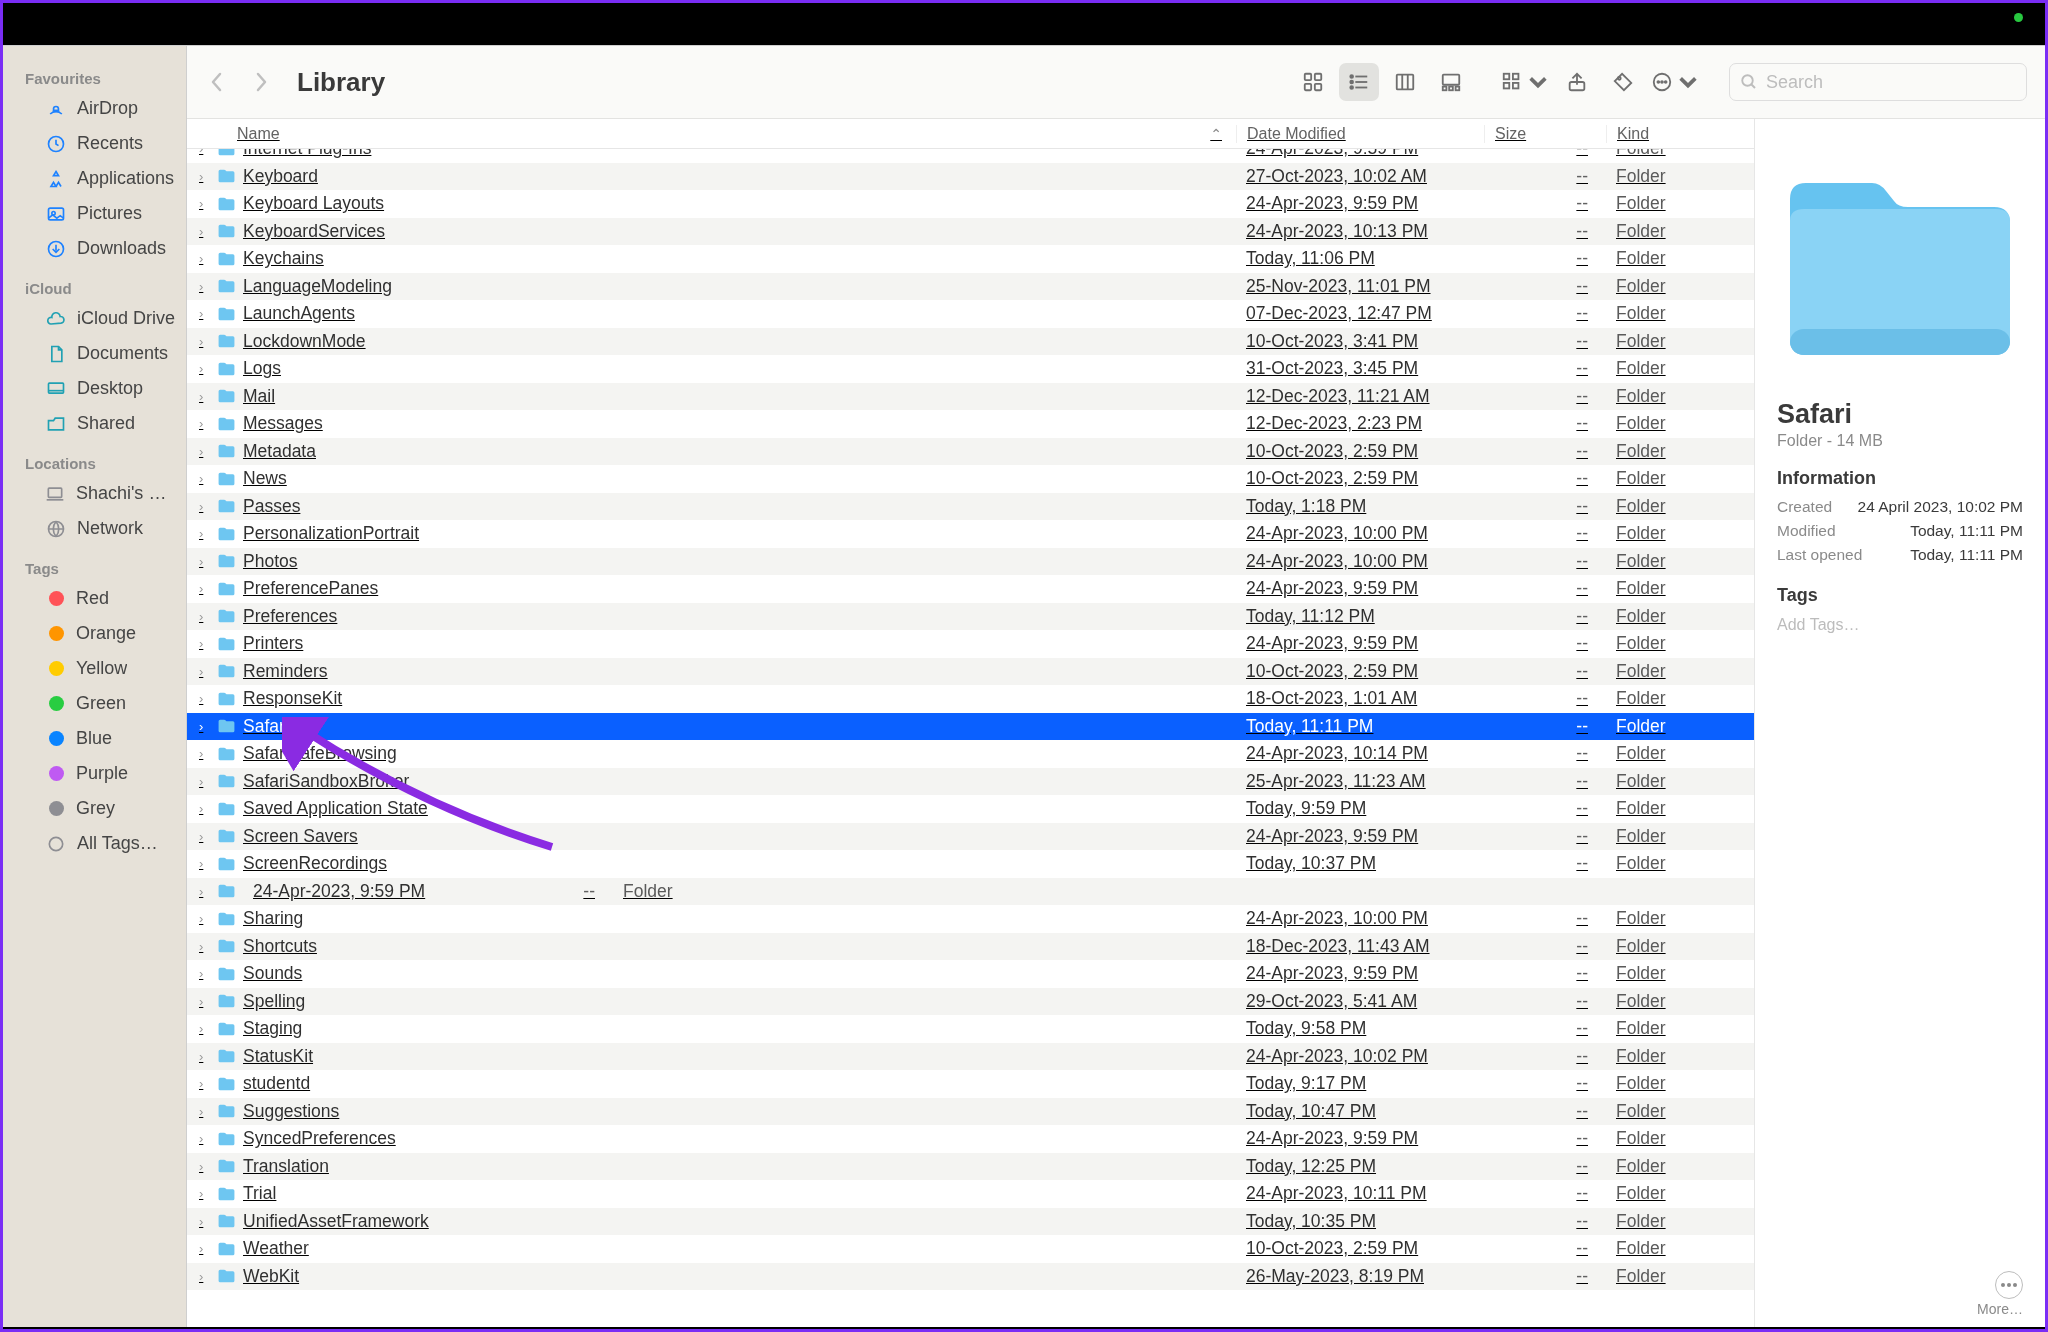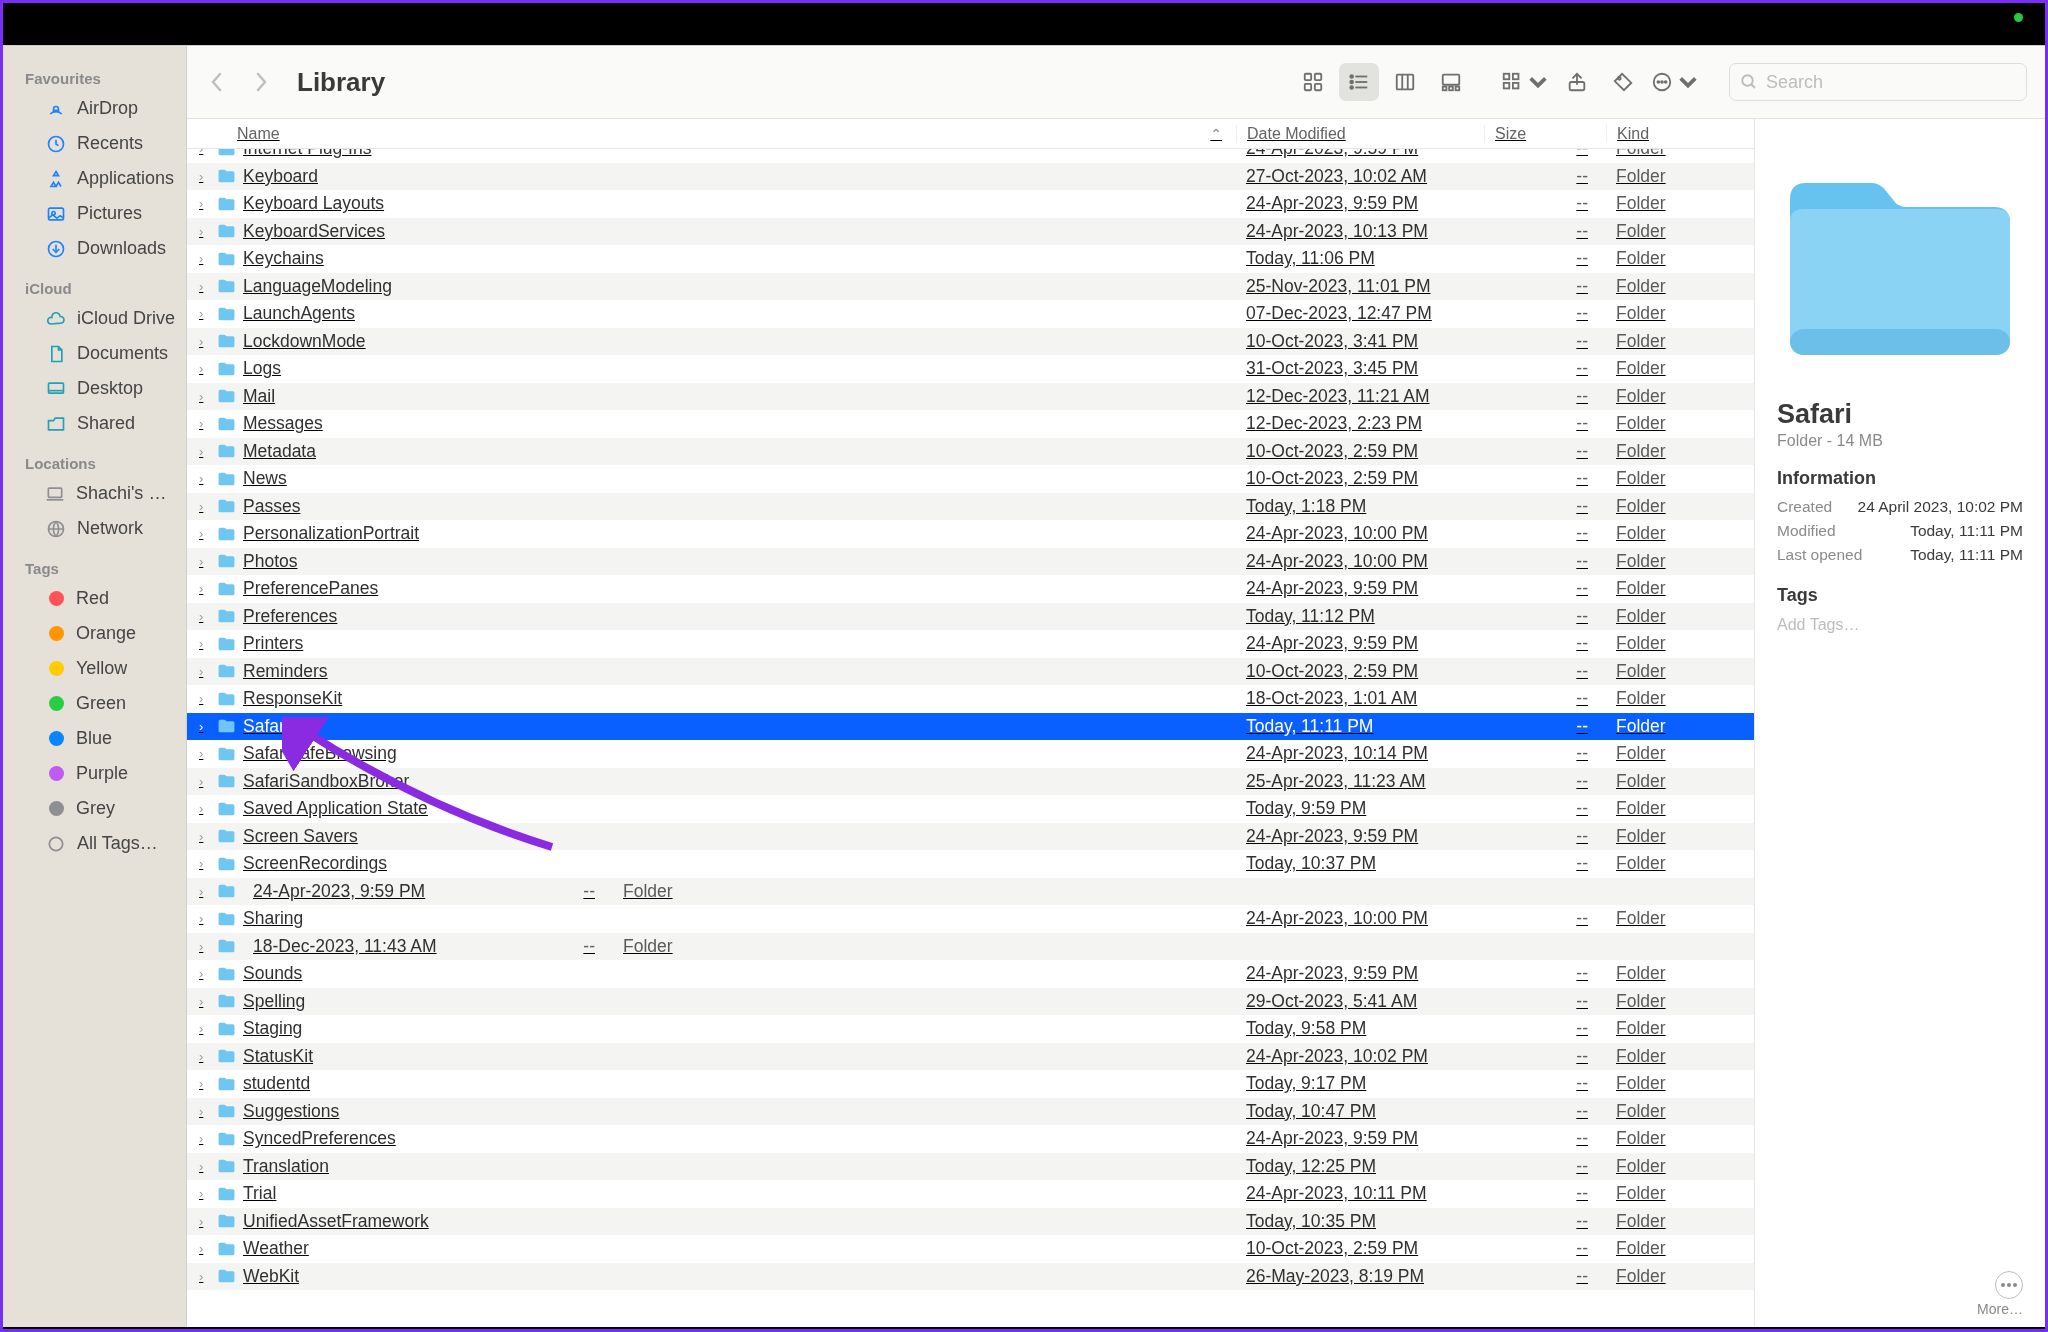--- a/index.html
+++ b/index.html
@@ -800,20 +800,21 @@
     <span class="size">--</span>
     <span class="kind">Folder</span>
               </div>
               <div class="row">
     <span class="chev">›</span>
     <span class="ficon">
                   <svg viewBox="0 0 24 20">
                     <path d="M2 4 Q2 2 4 2 L9 2 Q10 2 11 3 L12 4 L20 4 Q22 4 22 6 L22 16 Q22 18 20 18 L4 18 Q2 18 2 16 Z" fill="#6ec6f1"></path>
                   </svg>
                 </span>
+    <span class="name">Shortcuts</span>
     <span class="date">18-Dec-2023, 11:43 AM</span>
     <span class="size">--</span>
     <span class="kind">Folder</span>
               </div>
               <div class="row">
     <span class="chev">›</span>
     <span class="ficon">
                   <svg viewBox="0 0 24 20">
                     <path d="M2 4 Q2 2 4 2 L9 2 Q10 2 11 3 L12 4 L20 4 Q22 4 22 6 L22 16 Q22 18 20 18 L4 18 Q2 18 2 16 Z" fill="#6ec6f1"></path>
                   </svg>

